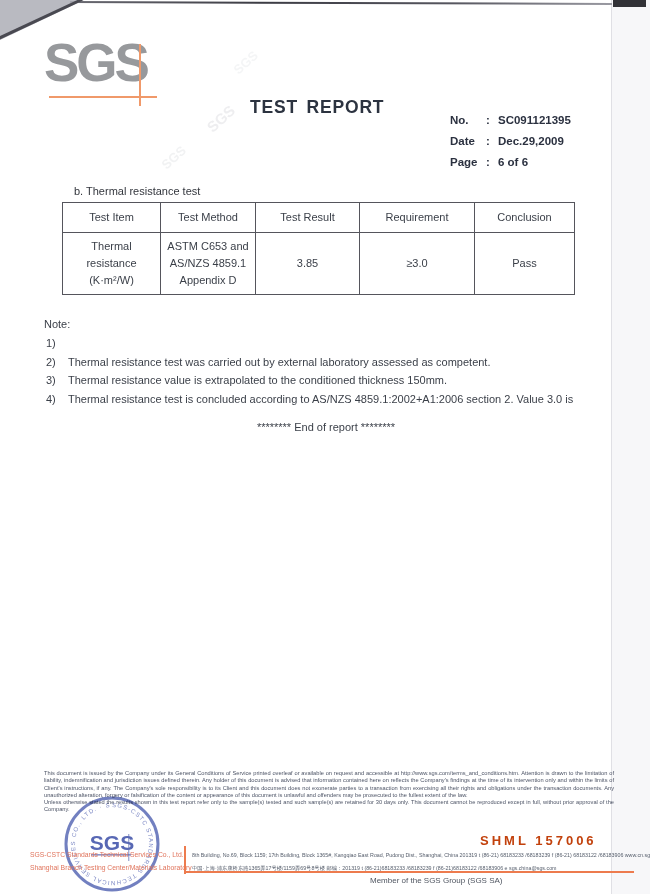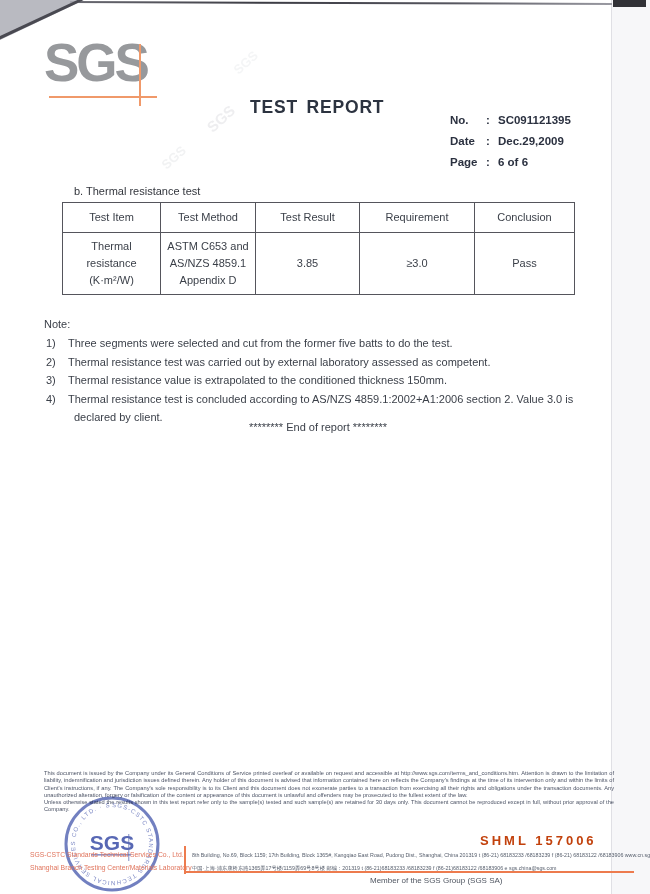--- a/index.html
+++ b/index.html
@@ -39,21 +39,21 @@
   tr.hrow td { height:30px;margin-top:43px; }
   tr.drow td { height:62px; }
   tr.rrow td { height:26px; }
   td.remark-val { text-align:left !important; padding-left:12px; }
   
   .note-title { position:absolute; left:44px; top:318px; font-size:11px; color:#3a3f48; }
   .note-list { position:absolute; left:46px; top:334px; width:540px; font-size:11px; color:#3a3f48; }
   .note-item { display:flex; line-height:18.5px; }
   .note-num { width:22px; flex:none; }
   .note-cont { padding-left:28px; line-height:18.5px; }
-  .end-line { position:absolute; left:58px; top:421px; width:520px; text-align:center;
+  .end-line { position:absolute; left:66px; top:421px; width:520px; text-align:center;
     font-size:11px; color:#3a3f48; }
   
   .legal { position:absolute; left:44px; top:770px; width:570px; font-size:5.7px;
     line-height:1.28; color:#4d5466; text-align:justify; }
   
   .stamp { position:absolute; left:58px; top:794px; width:108px; height:100px;
     mix-blend-mode:multiply; opacity:.88; }
   .company { position:absolute; left:30px; top:848px; font-size:6.8px; line-height:13px; color:#e0745c; }
   .divider-v { position:absolute; left:184px; top:846px; width:1.5px; height:28px; background:#ed7b4e; }
   .address { position:absolute; left:192px; top:849px; font-size:5.3px; line-height:13px;
@@ -129,35 +129,33 @@
       <td>≥3.0</td>
       <td>Pass</td>
     </tr>
   </tbody>
     </table>
 
   <div class="note-title">Note:</div>
   <div class="note-list">
     <div class="note-item">
       <span class="note-num">1)</span>
-      <span>Three segments were selected and cut from the former five batts to do the test.</span>
     </div>
     <div class="note-item">
       <span class="note-num">2)</span>
       <span>Thermal resistance test was carried out by external laboratory assessed as competent.</span>
     </div>
     <div class="note-item">
       <span class="note-num">3)</span>
       <span>Thermal resistance value is extrapolated to the conditioned thickness 150mm.</span>
     </div>
     <div class="note-item">
       <span class="note-num">4)</span>
       <span>Thermal resistance test is concluded according to AS/NZS 4859.1:2002+A1:2006 section 2. Value 3.0 is</span>
     </div>
-    <div class="note-cont">declared by client.</div>
   </div>
 
   <div class="end-line">******** End of report ********</div>
 
   <div class="legal">
     <p>This document is issued by the Company under its General Conditions of Service printed overleaf or available on request and accessible at http://www.sgs.com/terms_and_conditions.htm. Attention is drawn to the limitation of liability, indemnification and jurisdiction issues defined therein. Any holder of this document is advised that information contained here on reflects the Company's findings at the time of its intervention only and within the limits of Client's instructions, if any. The Company's sole responsibility is to its Client and this document does not exonerate parties to a transaction from exercising all their rights and obligations under the transaction documents. Any unauthorized alteration, forgery or falsification of the content or appearance of this document is unlawful and offenders may be prosecuted to the fullest extent of the law.</p>
     <p>Unless otherwise stated the results shown in this test report refer only to the sample(s) tested and such sample(s) are retained for 30 days only. This document cannot be reproduced except in full, without prior approval of the Company.</p>
   </div>
 
   <svg class="stamp" viewBox="0 0 108 100">

